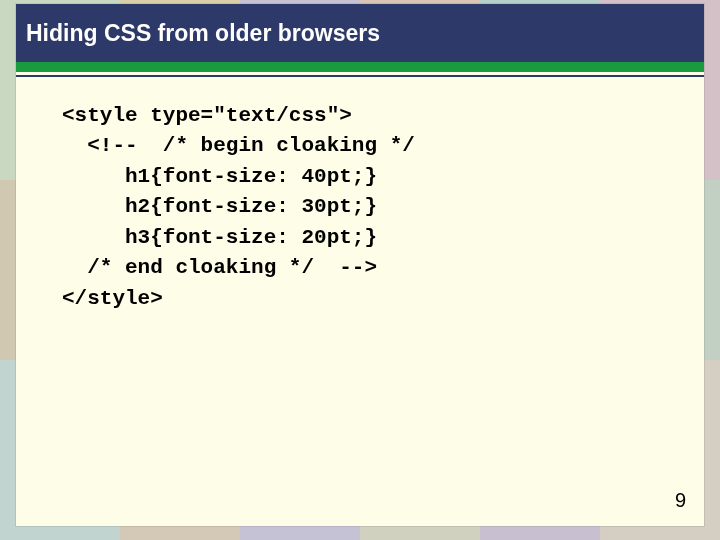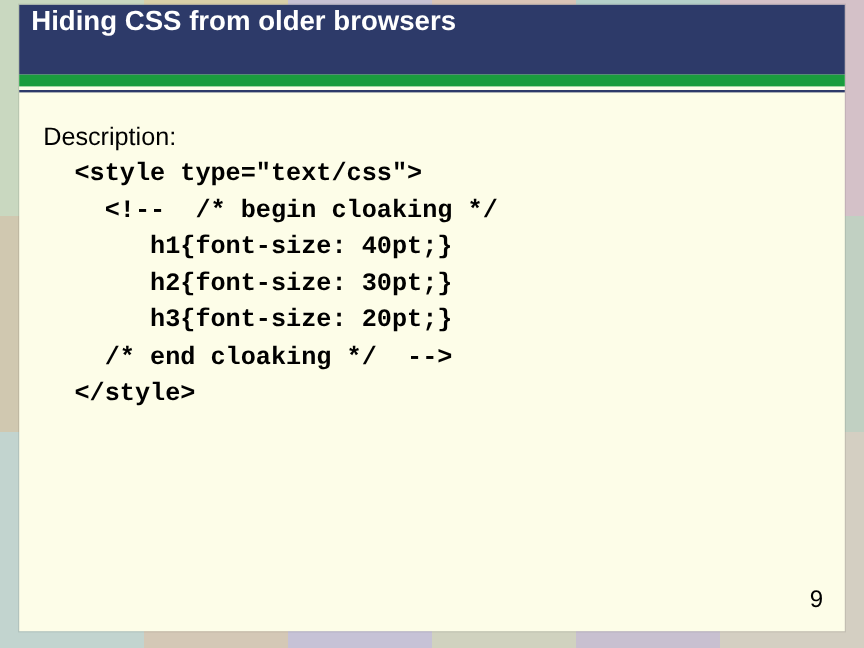--- a/index.html
+++ b/index.html
@@ -24,20 +24,21 @@
     height: 522px;
     background: #fdfde8;
     box-shadow: 0 0 0 1px rgba(0,0,0,0.08);
   }
   .title-bar {
     position: relative;
     background: #2d3a69;
     color: #fff;
     height: 58px;
     display: flex;
+    align-items: center;
     padding-left: 10px;
     font-size: 23px;
     font-weight: bold;
   }
   .green-stripe {
     height: 10px;
     background: #1a9c3e;
   }
   .thin-line {
     height: 2px;
@@ -100,21 +101,20 @@
   </div>
 
 <div class="slide">
   <div class="title-bar">
     <span>Hiding CSS from older browsers</span>
   </div>
   <div class="green-stripe"></div>
   <div class="thin-line"></div>
 
   <div class="content">
-    <div class="desc-label">Description:</div>
 
     <div class="code">&lt;style type="text/css"&gt;
   &lt;!--  /* begin cloaking */
      h1{font-size: 40pt;}
      h2{font-size: 30pt;}
      h3{font-size: 20pt;}
   /* end cloaking */  --&gt;
 &lt;/style&gt;</div>
   </div>
 

